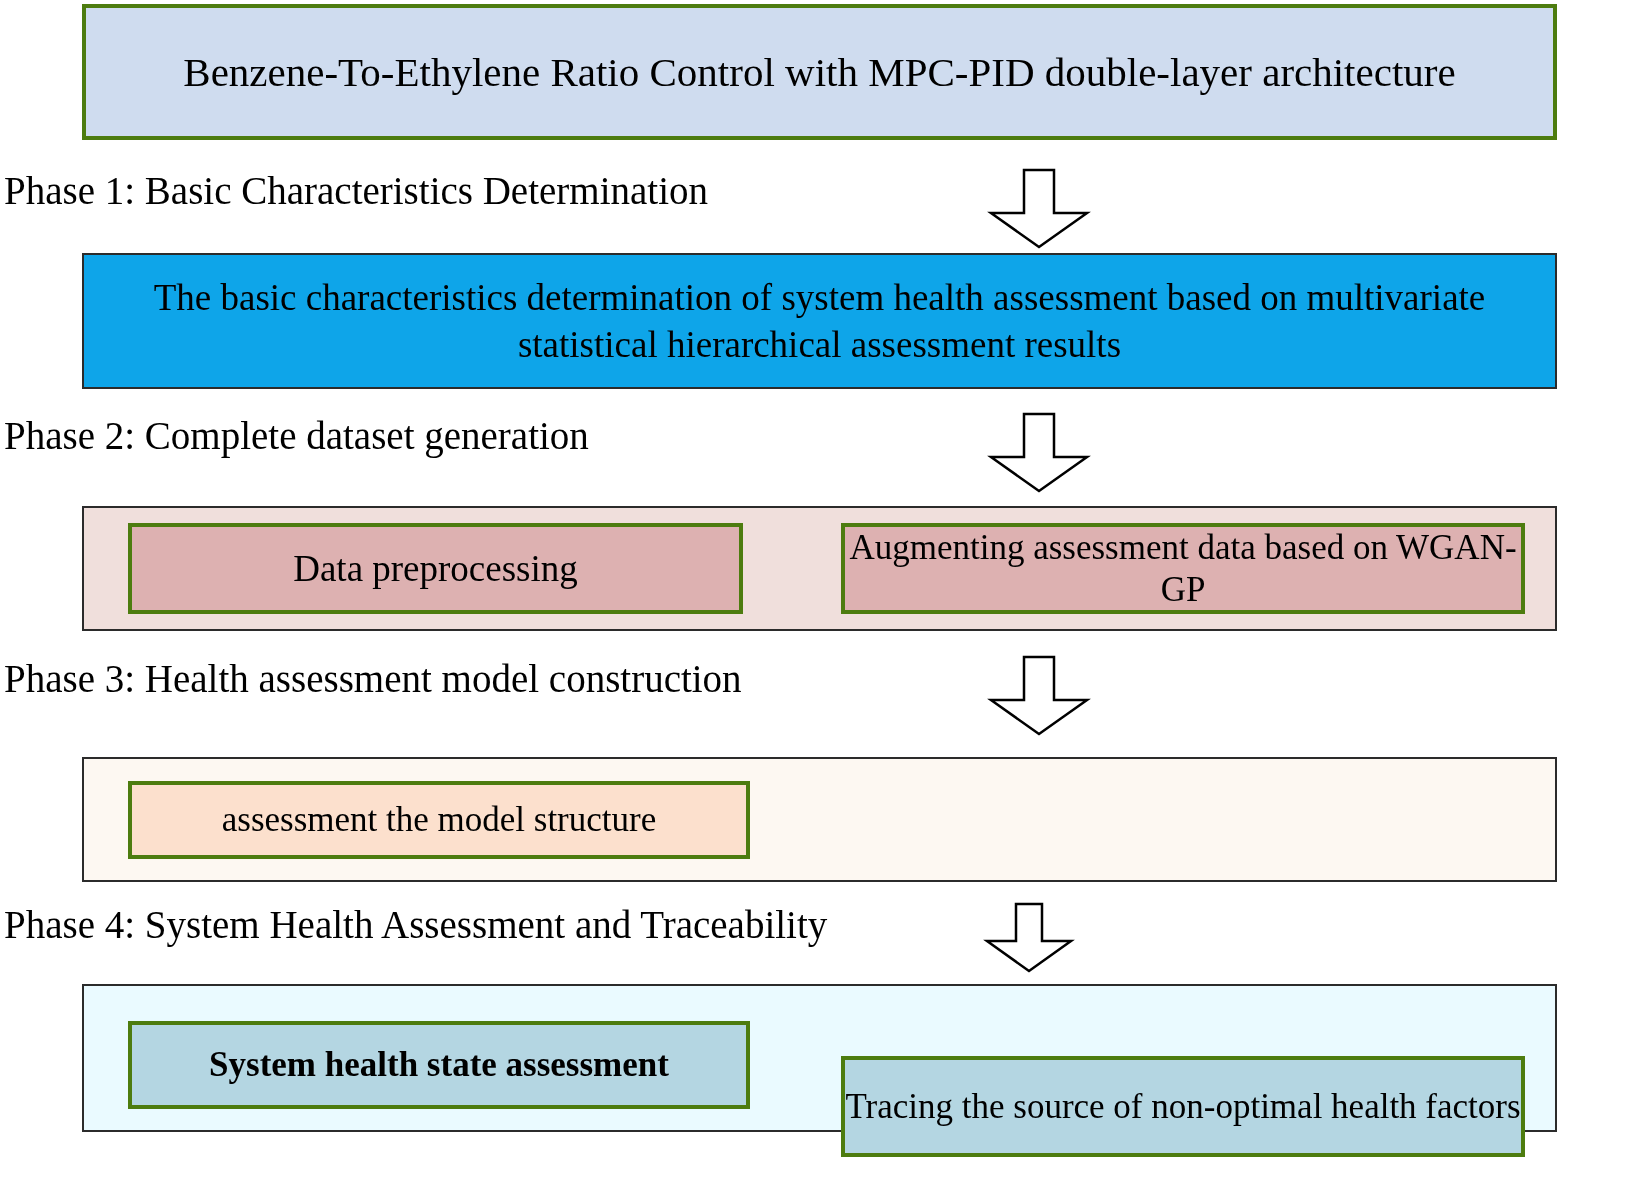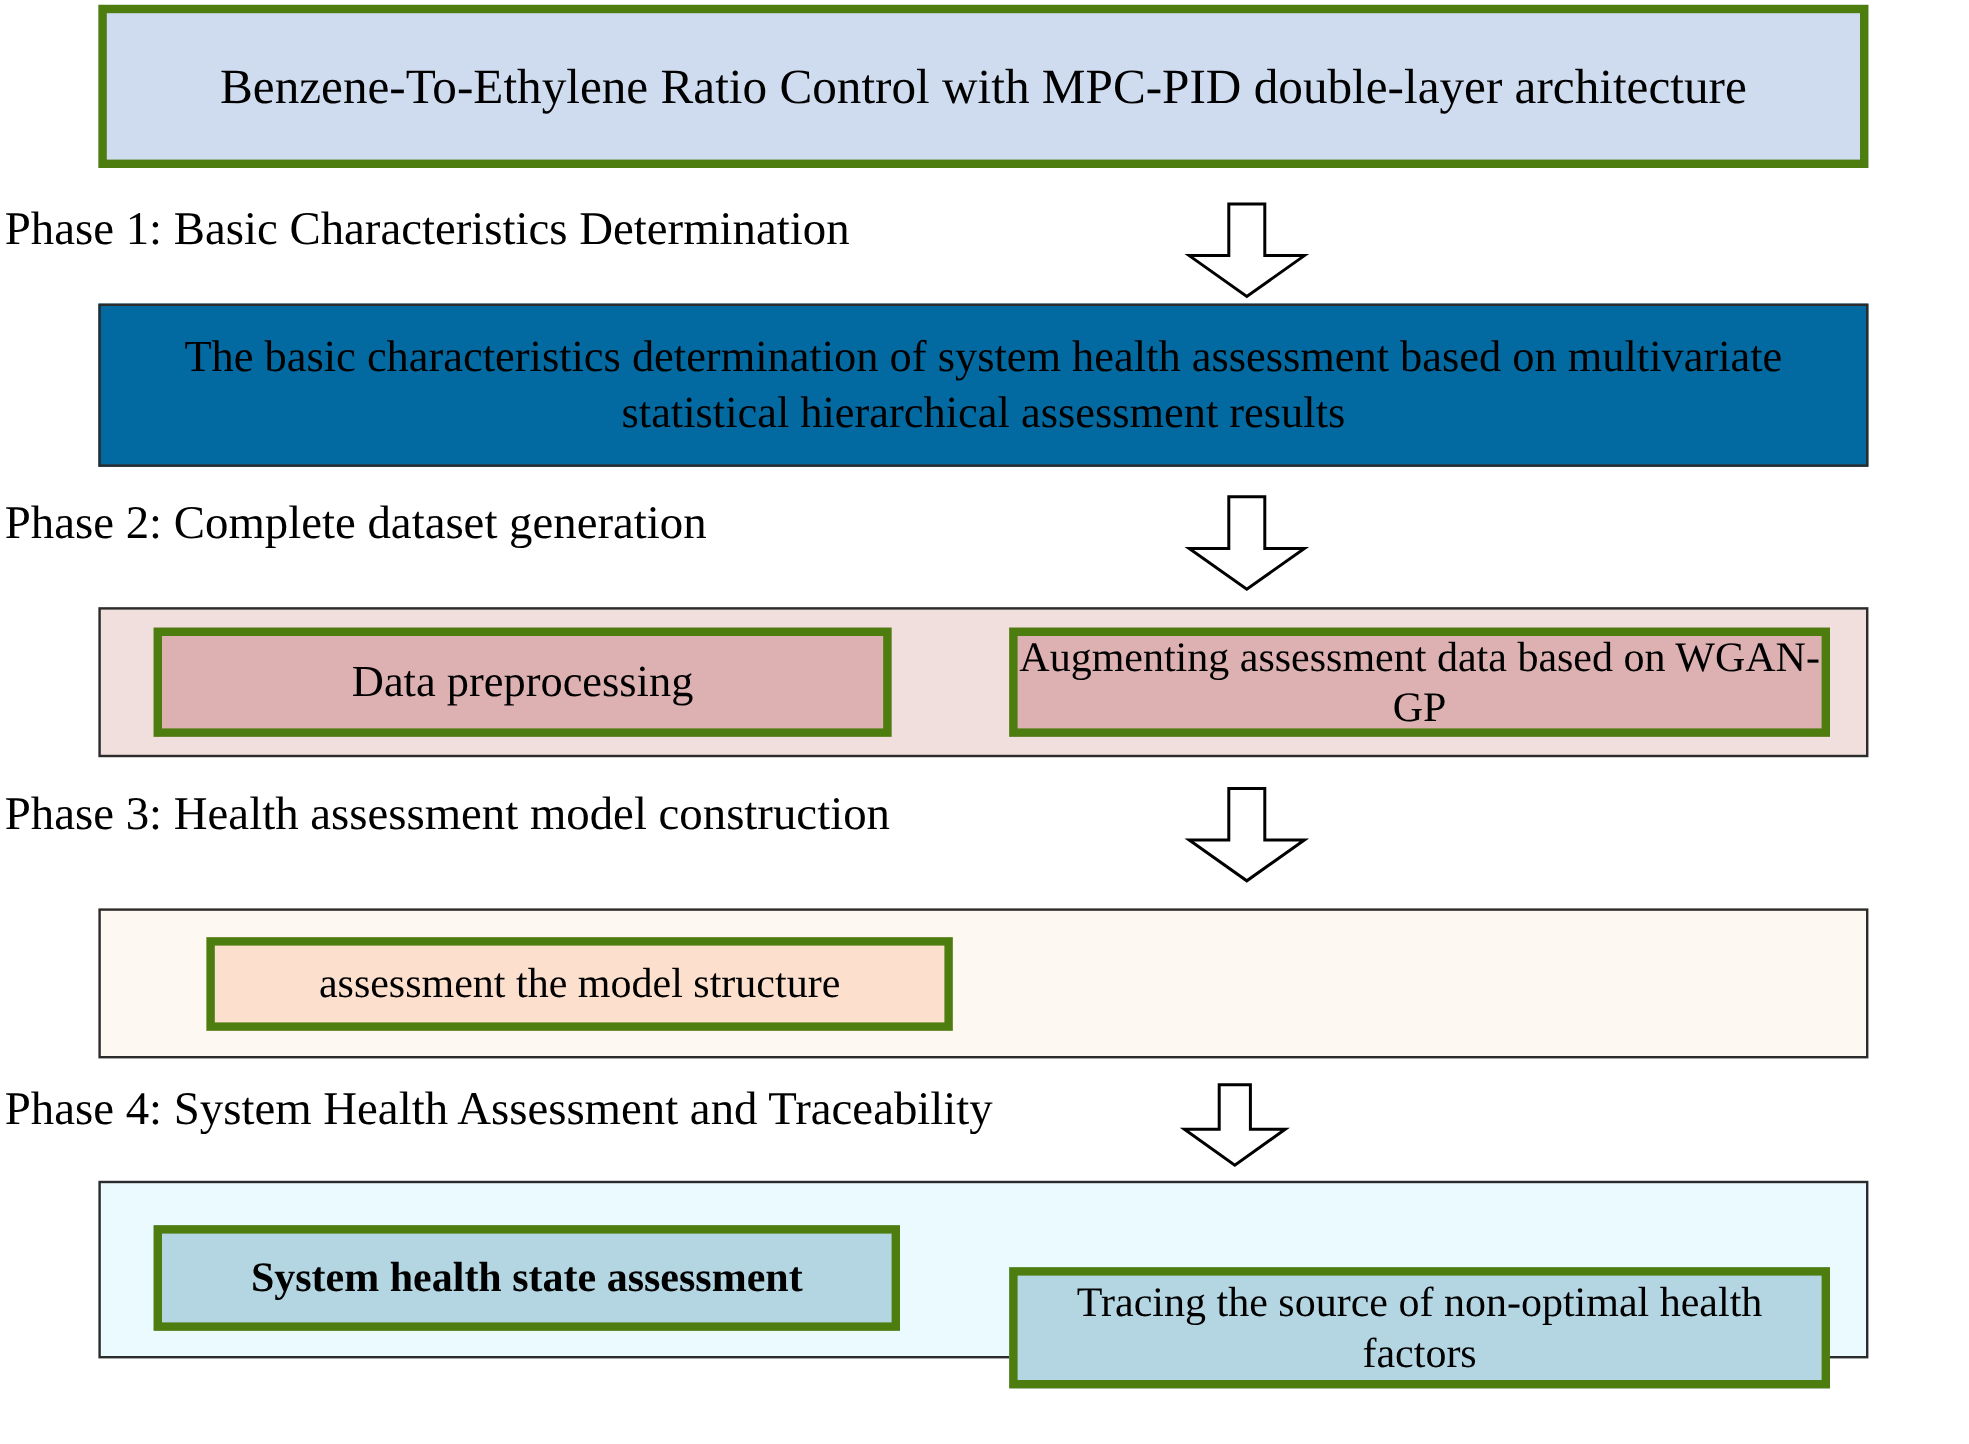--- a/index.html
+++ b/index.html
@@ -19,21 +19,21 @@
   .canvas {
     position: relative;
     width: 1641px;
     height: 1203px;
   }
 
   
   .box {
     position: absolute;
     box-sizing: border-box;
-    border: 7px solid #4d7c0f;
+    border: 4px solid #4d7c0f;
     display: flex;
     align-items: center;
     justify-content: center;
     text-align: center;
     line-height: 1.18;
   }
 
   
   .title-box {
     left: 82px;
@@ -73,21 +73,21 @@
     position: absolute;
     box-sizing: border-box;
     border: 2px solid #2b2b2b;
   }
 
   #phase1-band {
     left: 82px;
     top: 253px;
     width: 1475px;
     height: 136px;
-    background: #0369a1;
+    background: #0ea5e9;
     display: flex;
     align-items: center;
     justify-content: center;
     text-align: center;
     font-size: 37px;
     line-height: 1.28;
     padding: 0 24px;
   }
 
   
@@ -124,21 +124,20 @@
     height: 125px;
     background: #fdf8f2;
   }
   #phase3-left {
     left: 128px;
     top: 781px;
     width: 622px;
     height: 78px;
     background: #fce0cd;
     font-size: 35px;
-    margin-left: 44px;
   }
   #phase3-right {
     left: 841px;
     top: 771px;
     width: 684px;
     height: 92px;
     background: #fce0cd;
     font-size: 35px;
   }
 

